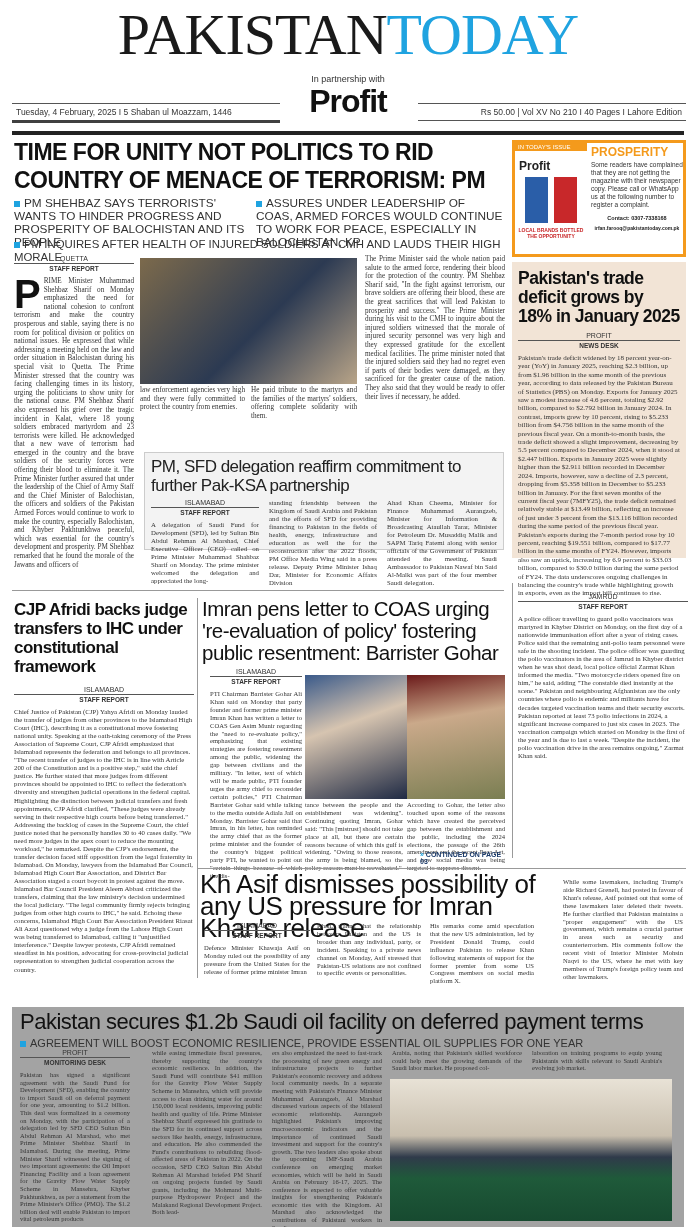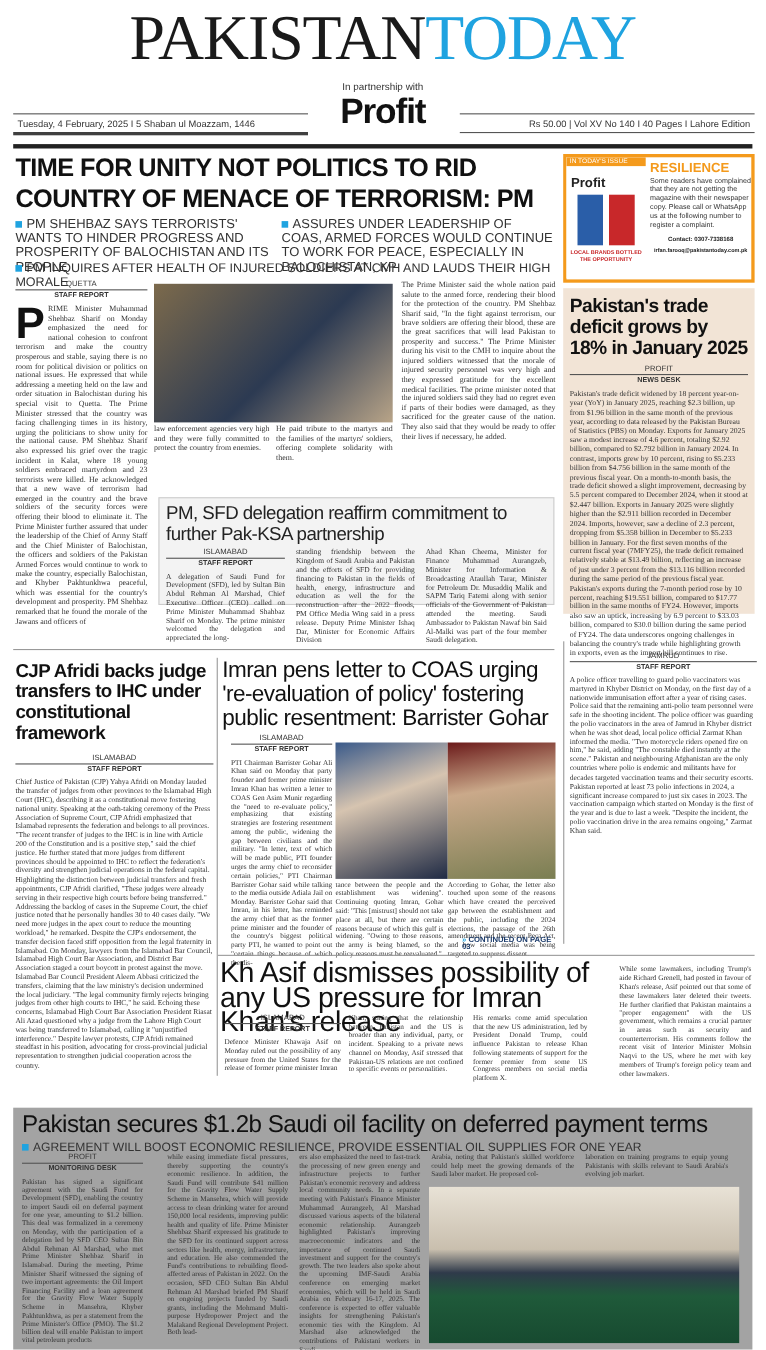--- a/index.html
+++ b/index.html
@@ -29,21 +29,21 @@
 </style>
 </head>
 <body>
 
 <div class="abs mast">
   <span class="pk">PAKISTAN</span><span class="pk td">TODAY</span>
 </div>
 <div class="abs partner">In partnership with</div>
 <div class="abs profit">Profit</div>
 <div class="abs dateline">Tuesday, 4 February, 2025 I 5 Shaban ul Moazzam, 1446</div>
-<div class="abs priceline">Rs 50.00 | Vol XV No 140 I 40 Pages I Lahore Edition</div>
+<div class="abs priceline">Rs 50.00 | Vol XV No 210 I 40 Pages I Lahore Edition</div>
 <div class="abs thick"></div>
 
 <div class="abs mainhead">TIME FOR UNITY NOT POLITICS TO RID COUNTRY OF MENACE OF TERRORISM: PM</div>
 <div class="abs bullets" style="left:14px;top:197px;width:240px"><span class="sq"></span><span>PM SHEHBAZ SAYS TERRORISTS' WANTS TO HINDER PROGRESS AND PROSPERITY OF BALOCHISTAN AND ITS PEOPLE</span></div>
 <div class="abs bullets" style="left:256px;top:197px;width:248px"><span class="sq"></span><span>ASSURES UNDER LEADERSHIP OF COAS, ARMED FORCES WOULD CONTINUE TO WORK FOR PEACE, ESPECIALLY IN BALOCHISTAN, KP</span></div>
 <div class="abs bullets" style="left:14px;top:238px;width:492px;font-size:11.4px"><span class="sq"></span><span>PM INQUIRES AFTER HEALTH OF INJURED SOLDIERS AT CMH AND LAUDS THEIR HIGH MORALE</span></div>
 
 <div class="abs" style="left:14px;top:255px;width:120px">
   <div class="dateline2">QUETTA</div>
   <div class="staff">STAFF REPORT</div>
@@ -55,21 +55,21 @@
 <div class="abs body" style="left:365px;top:255px;width:140px">The Prime Minister said the whole nation paid salute to the armed force, rendering their blood for the protection of the country. PM Shehbaz Sharif said, "In the fight against terrorism, our brave soldiers are offering their blood, these are the great sacrifices that will lead Pakistan to prosperity and success." The Prime Minister during his visit to the CMH to inquire about the injured soldiers witnessed that the morale of injured security personnel was very high and they expressed gratitude for the excellent medical facilities. The prime minister noted that the injured soldiers said they had no regret even if parts of their bodies were damaged, as they sacrificed for the greater cause of the nation. They also said that they would be ready to offer their lives if necessary, he added.</div>
 
 <div class="abs attn">
   <div style="position:absolute;left:0;top:0;width:72px;height:110px;background:#fff">
     <div style="background:#f49a1c;color:#fff;font-family:'Liberation Sans',sans-serif;font-size:6px;padding:1px 3px">IN TODAY'S ISSUE</div>
     <div style="font-family:'Liberation Sans',sans-serif;font-weight:bold;font-size:12px;padding:8px 4px 2px">Profit</div>
     <div style="margin:2px 10px;height:46px;background:linear-gradient(90deg,#2a5ea8 45%,#fff 45% 55%,#c8282a 55%)"></div>
     <div style="font-family:'Liberation Sans',sans-serif;font-weight:bold;font-size:5px;color:#c8282a;text-align:center;padding:2px">LOCAL BRANDS BOTTLED THE OPPORTUNITY</div>
   </div>
   <div style="position:absolute;left:76px;top:2px;width:92px">
-    <div style="font-family:'Liberation Sans',sans-serif;font-size:12px;color:#f49a1c;font-weight:bold">RESILIENCE</div>
+    <div style="font-family:'Liberation Sans',sans-serif;font-size:12px;color:#f49a1c;font-weight:bold">PROSPERITY</div>
     <div style="font-family:'Liberation Sans',sans-serif;font-size:6.5px;line-height:8px;color:#333;margin-top:2px">Some readers have complained that they are not getting the magazine with their newspaper copy. Please call or WhatsApp us at the following number to register a complaint.</div>
     <div style="font-family:'Liberation Sans',sans-serif;font-size:5.5px;text-align:center;margin-top:6px;font-weight:bold">Contact: 0307-7338168</div>
     <div style="font-family:'Liberation Sans',sans-serif;font-size:5px;text-align:center;margin-top:4px;font-weight:bold">irfan.farooq@pakistantoday.com.pk</div>
   </div>
 </div>
 
 <div class="abs tradebox">
   <div class="sechead" style="font-size:17.5px;line-height:19px;padding:7px 6px 0">Pakistan's trade deficit grows by 18% in January 2025</div>
   <div style="padding:6px 6px 0">
     <div class="dateline2">PROFIT</div>

